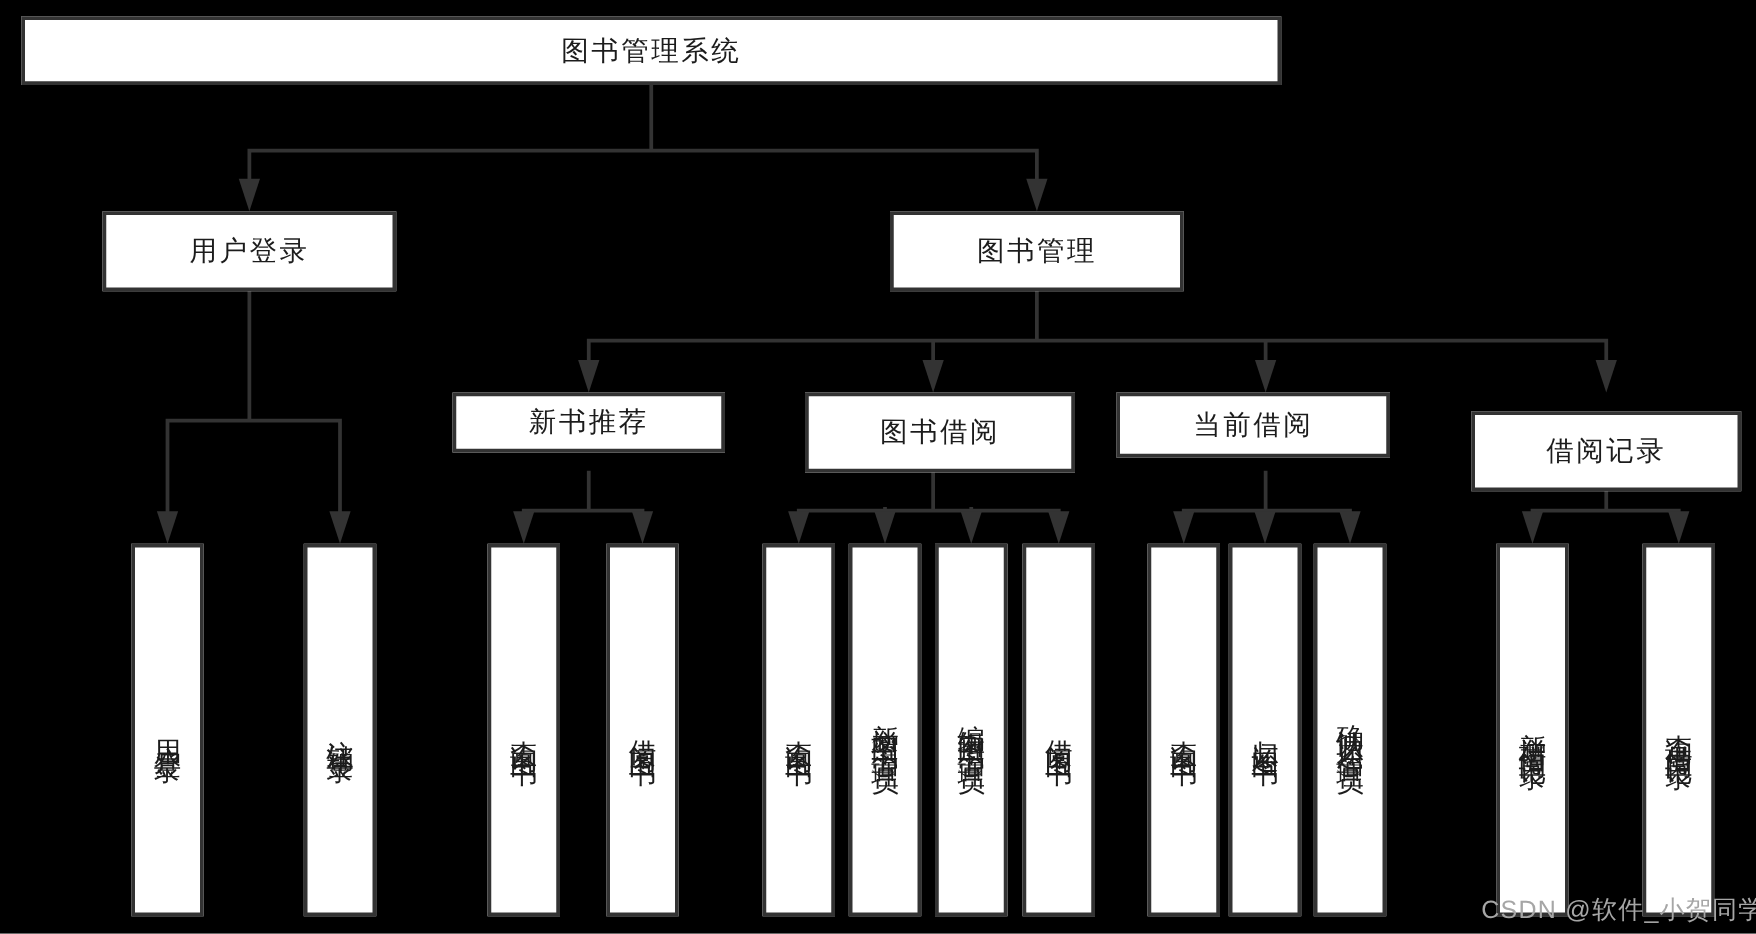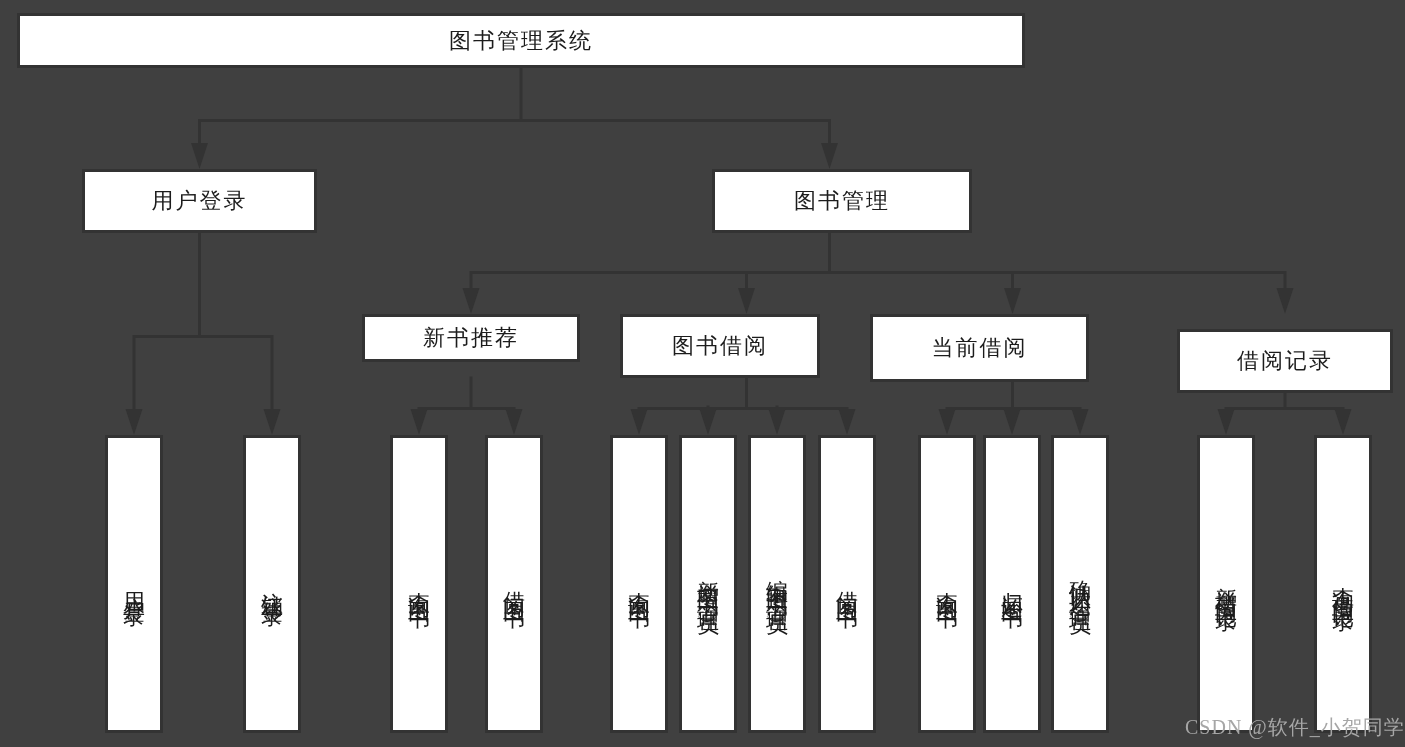--- a/index.html
+++ b/index.html
@@ -5,23 +5,22 @@
   html, body {
     margin: 0;
     padding: 0;
     background: #ffffff;
     font-family: "Liberation Sans", sans-serif;
   }
   #stage {
     position: relative;
     width: 1405px;
     height: 747px;
-    background: #404040;
+    background: #000000;
     overflow: hidden;
-    font-family: Liberation Serif, serif;
   }
   #edges {
     position: absolute;
     left: 0; top: 0;
     width: 1405px;
     height: 747px;
   }
   .node, .leaf {
     position: absolute;
     box-sizing: border-box;
@@ -92,25 +91,25 @@
       <polygon points="1003.5,409 1020.5,409 1012,435"></polygon>
       <polygon points="1071.5,409 1088.5,409 1080,435"></polygon>
       <polygon points="1217.5,409 1234.5,409 1226,435"></polygon>
       <polygon points="1334.5,409 1351.5,409 1343,435"></polygon>
     </g>
   </svg>
 
   <div class="node" style="left:17px; top:13px; width:1008px; height:55px;">图书管理系统</div>
 
   <div class="node" style="left:82px; top:169px; width:235px; height:64px;">用户登录</div>
-  <div class="node" style="left:712px; top:169px; width:260px; height:64px;text-align:center;">图书管理</div>
+  <div class="node" style="left:712px; top:169px; width:235px; height:64px;text-align:center;">图书管理</div>
 
   <div class="node" style="left:362px; top:314px; width:218px; height:48px;">新书推荐</div>
-  <div class="node" style="left:620px; top:314px; width:200px; height:64px;">图书借阅</div>
-  <div class="node" style="left:870px; top:314px; width:219px; height:68px;">当前借阅</div>
+  <div class="node" style="left:644px; top:314px; width:216px; height:64px;">图书借阅</div>
+  <div class="node" style="left:893px; top:314px; width:219px; height:52px;">当前借阅</div>
   <div class="node" style="left:1177px; top:314px; width:216px; height:64px;margin-top:15px;">借阅记录</div>
 
   <div class="leaf" style="left:105px;">用户登录</div>
   <div class="leaf" style="left:243px;">注销登录</div>
 
   <div class="leaf" style="left:390px;">查询图书</div>
   <div class="leaf" style="left:485px;">借阅图书</div>
 
   <div class="leaf" style="left:610px;">查询图书</div>
   <div class="leaf" style="left:679px;">新增图书（管理员）</div>

